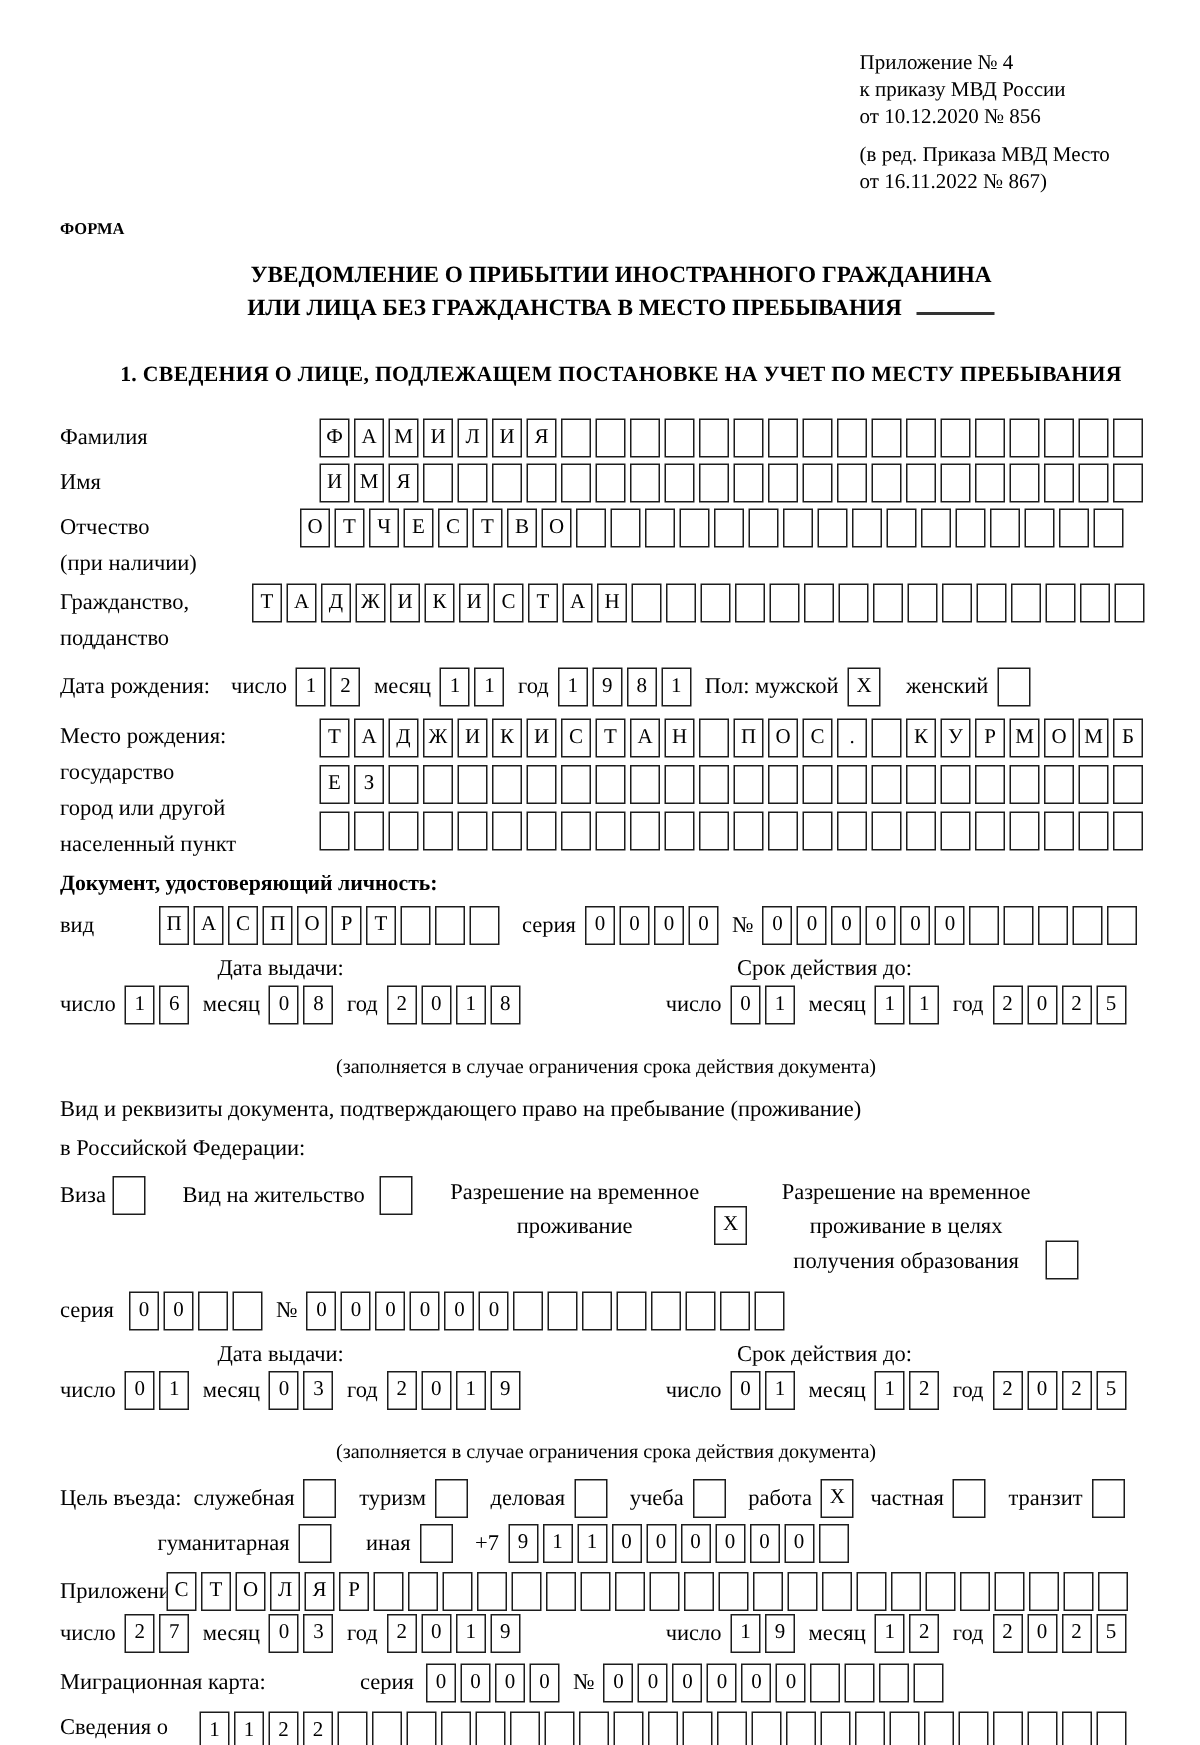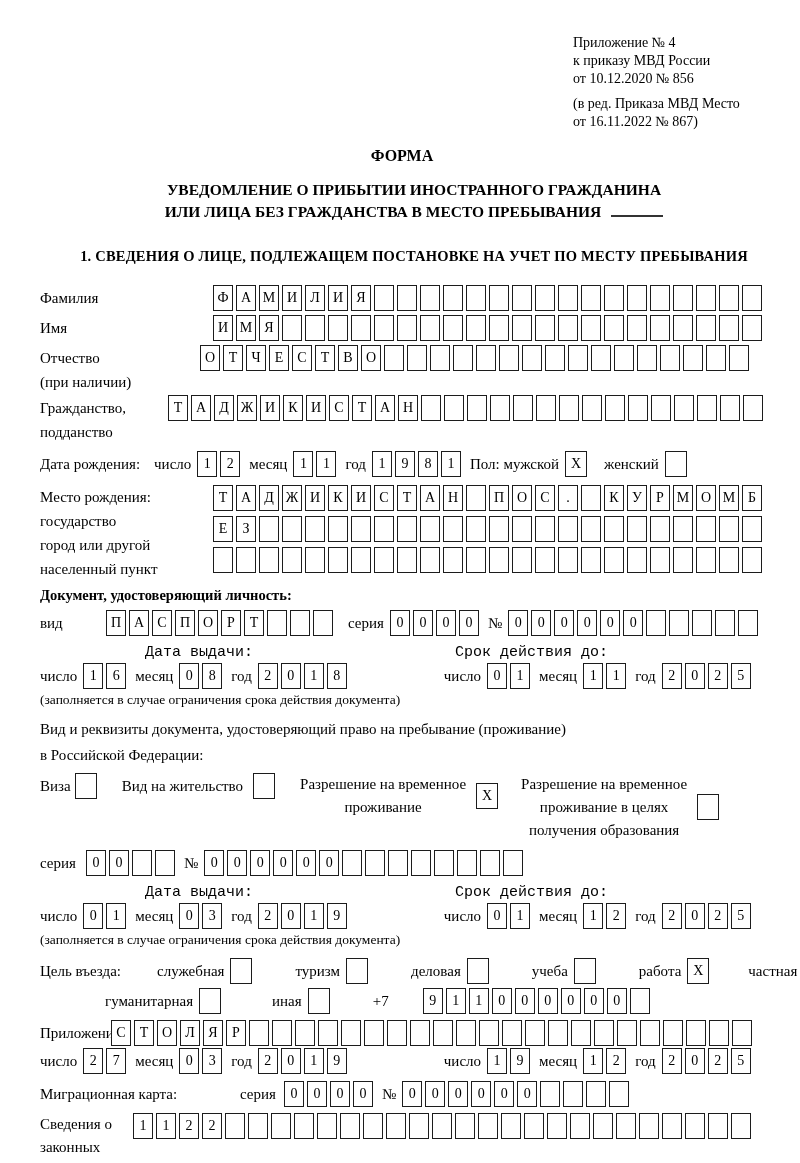--- a/index.html
+++ b/index.html
@@ -3,21 +3,21 @@
 <meta charset="utf-8">
 <style>
   * { margin:0; padding:0; box-sizing:border-box; }
   html,body { background:#ffffff; }
   body { font-family:"Liberation Serif","DejaVu Serif",serif; color:#000; }
   .page { width:800px; min-height:1163px; background:#fff; padding:34px 12px 20px 40px; overflow:hidden; }
 
   
   .appendix { margin-left:533px; font-size:14px; line-height:1.3; }
   .appendix .grp2 { margin-top:6px; }
-  .forma { text-align:center; padding-right:24px; font-weight:bold; font-size:16px; margin-top:16px; }
+  .forma { text-align:left; padding-right:24px; font-weight:bold; font-size:11px; margin-top:16px; }
 
   .title { text-align:center; font-weight:bold; font-size:15.5px; line-height:1.45; margin-top:14px; }
   .title .blank { display:inline-block; width:52px; border-bottom:2px solid #333; height:14px; margin-left:10px; }
   .section-title { text-align:center; font-weight:bold; font-size:14.5px; margin-top:24px; letter-spacing:0.2px; }
 
   
   .row { display:flex; align-items:flex-start; margin-top:4px; }
   .lbl { font-size:15px; line-height:26px; flex:none; }
   .lbl2 { font-size:15px; line-height:22px; flex:none; }
   .cells { display:flex; flex-wrap:nowrap; flex:none; }
@@ -37,37 +37,37 @@
   .inline-lbl.first { margin-left:0; }
 
   
   .bp { display:flex; margin-top:8px; }
   .bp-labels { width:173px; flex:none; font-size:15px; line-height:24px; }
   .bp-rows .cells { margin-bottom:5px; }
 
   .doc-head { text-align:left; font-weight:bold; font-size:14.5px; margin-top:6px; margin-bottom:6px; }
 
   
-  .dp-labels { display:flex; font-size:15px; margin-top:8px;font-family:Liberation Mono, monospace; }
+  .dp-labels { display:flex; font-size:15px; margin-top:8px; }
   .dp-l1 { margin-left:105px; }
   .dp-l2 { margin-left:auto; margin-right:180px; }
   .dp-row { display:flex; align-items:flex-start; margin-top:2px; }
   .dp-row .spacer { width:88px; flex:none; }
-  .note { font-size:13.5px; text-align:left; padding-right:20px; margin-top:3px; }
+  .note { font-size:13.5px; text-align:center; padding-right:20px; margin-top:20px; }
 
   .plain { font-size:15px; margin-top:10px; line-height:1.5; }
 
   
   .opts { display:flex; align-items:flex-start; margin-top:6px; }
-  .opt { display:flex; align-items:center; }
+  .opt { display:flex; align-items:flex-end; }
   .opt-text { font-size:15px; line-height:23px; text-align:center; }
   .opt .cb { margin-left:10px; }
 
   
-  .purpose { display:flex; align-items:flex-start; margin-top:10px; flex-wrap:nowrap;gap:28px; }
+  .purpose { display:flex; align-items:flex-start; margin-top:10px; flex-wrap:nowrap; }
   .purpose .lbl { margin-right:8px; }
   .purpose .p-item { display:flex; align-items:flex-start; margin-right:12px; }
   .purpose .p-item .lbl { margin-right:6px; }
 
   
   .reps { display:flex; margin-top:6px; }
   .reps-labels { width:93px; flex:none; font-size:15px; line-height:23px; }
   .reps-rows .cells { margin-bottom:6px; }
 </style>
 </head>
@@ -409,21 +409,21 @@
     <div class="inline-lbl">год</div>
     <div class="cells">
         <div class="cell">2</div>
         <div class="cell">0</div>
         <div class="cell">2</div>
         <div class="cell">5</div>
       </div>
   </div>
   <div class="note">(заполняется в случае ограничения срока действия документа)</div>
 
-  <div class="plain">Вид и реквизиты документа, удостоверяющий право на пребывание (проживание)</div>
+  <div class="plain">Вид и реквизиты документа, подтверждающего право на пребывание (проживание)</div>
   <div class="plain" style="margin-top:4px;">в Российской Федерации:</div>
 
   <div class="opts">
     <div class="opt">
       <div class="opt-text" style="line-height:26px;">Виза</div>
       <div class="cell cb" style="margin-left:4px;"></div>
     </div>
     <div class="opt" style="margin-left:22px;">
       <div class="opt-text" style="line-height:26px;">Вид на жительство</div>
       <div class="cell cb"></div>

